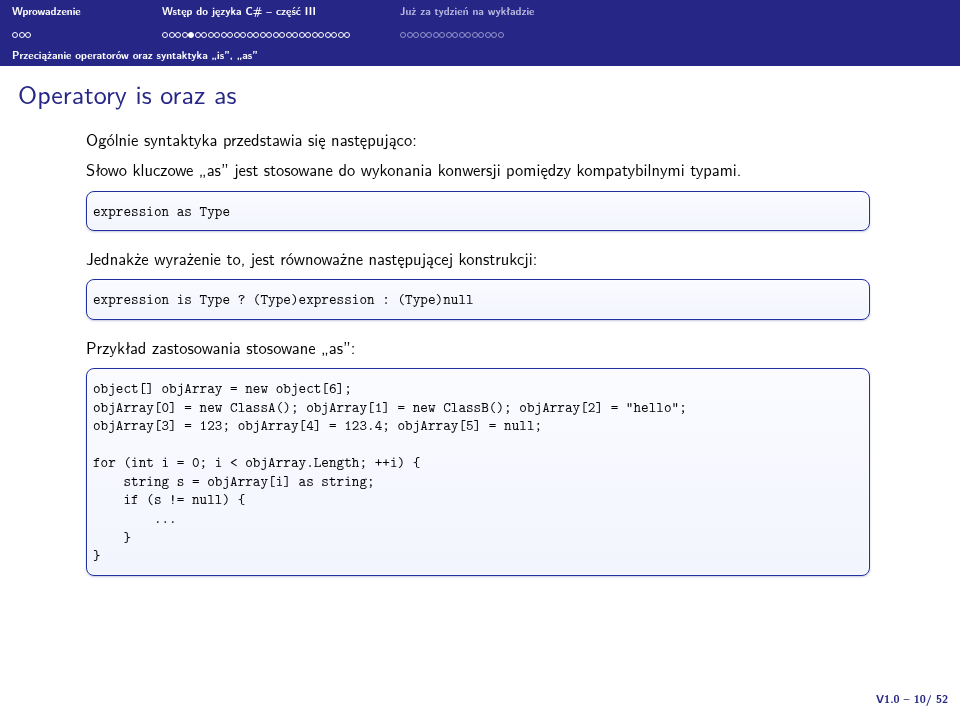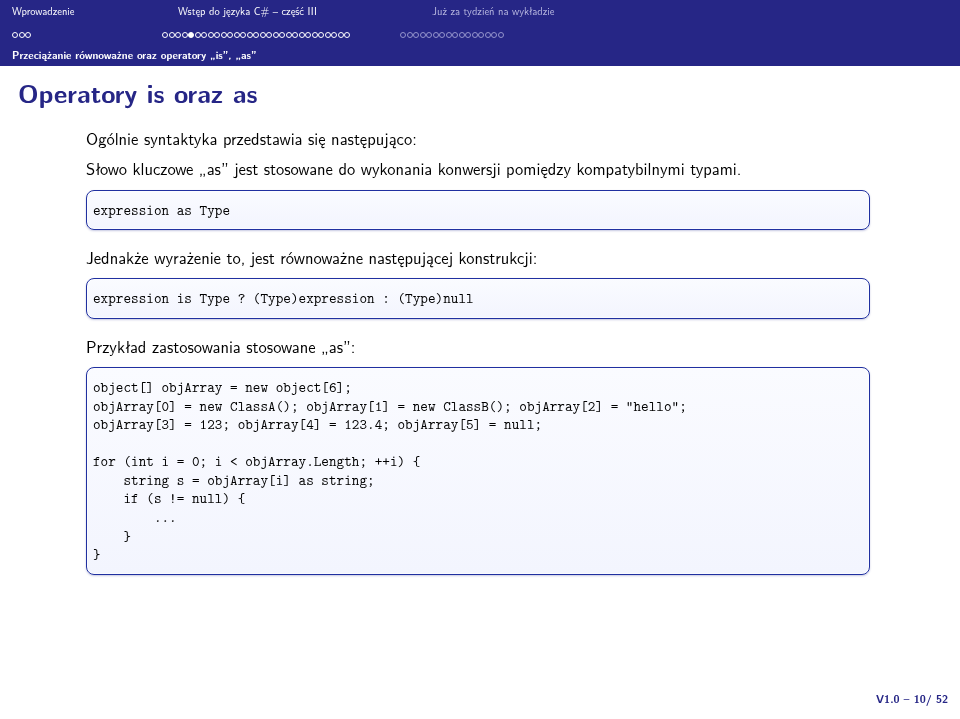--- a/index.html
+++ b/index.html
@@ -9,24 +9,24 @@
     font-family: "Latin Modern Sans", "Computer Modern Sans", "CMU Sans Serif", Arial, sans-serif;
     width: 960px;
     height: 719px;
     overflow: hidden;
     color: #000;
   }
   .headline {
     background: #262686;
     color: #fff;
     font-size: 10.5px;
-    font-weight: normal;
+    font-weight: bold;
     padding: 3px 12px 2px;
     display: flex;
-    gap: 16px;
+    gap: 0;
   }
   .headline .nav-item { text-align: left; }
   .headline .n1 { width: 150px; }
   .headline .n2 { width: 238px; }
   .headline .n3 { width: 320px; color: #b8b8e0; }
   .headline .n4 { color: #b8b8e0; }
   .progress {
     background: #262686;
     padding: 0 12px 2px;
     display: flex;
@@ -51,21 +51,20 @@
     background: #262686;
     color: #fff;
     font-size: 10.5px;
     font-weight: bold;
     padding: 2px 12px 4px;
   }
   .title {
     color: #262686;
     font-size: 26px;
     padding: 8px 18px 14px;
-    font-weight: bold;
   }
   .content {
     padding: 0 90px 0 86px;
     font-size: 16.5px;
     line-height: 1.35;
   }
   .para { color: #000; margin: 2px 0 8px; }
   .codebox {
     border: 1px solid #2030a0;
     border-radius: 8px;
@@ -96,21 +95,21 @@
   <div class="nav-item n2">Wstęp do języka C# – część III</div>
   <div class="nav-item n4">Już za tydzień na wykładzie</div>
 </div>
 
 <div class="progress">
   <div class="p1"><span class="dots"><span class="dot"></span><span class="dot"></span><span class="dot"></span></span></div>
   <div class="p2"><span class="dots"><span class="dot"></span><span class="dot"></span><span class="dot"></span><span class="dot"></span><span class="dot filled"></span><span class="dot"></span><span class="dot"></span><span class="dot"></span><span class="dot"></span><span class="dot"></span><span class="dot"></span><span class="dot"></span><span class="dot"></span><span class="dot"></span><span class="dot"></span><span class="dot"></span><span class="dot"></span><span class="dot"></span><span class="dot"></span><span class="dot"></span><span class="dot"></span><span class="dot"></span><span class="dot"></span><span class="dot"></span><span class="dot"></span><span class="dot"></span><span class="dot"></span><span class="dot"></span><span class="dot"></span></span></div>
   <div class="p3"><span class="dots"><span class="dot dim"></span><span class="dot dim"></span><span class="dot dim"></span><span class="dot dim"></span><span class="dot dim"></span><span class="dot dim"></span><span class="dot dim"></span><span class="dot dim"></span><span class="dot dim"></span><span class="dot dim"></span><span class="dot dim"></span><span class="dot dim"></span><span class="dot dim"></span><span class="dot dim"></span><span class="dot dim"></span><span class="dot dim"></span></span></div>
 </div>
 
-<div class="subhead">Przeciążanie równoważne oraz operatory „is”, „as”</div>
+<div class="subhead">Przeciążanie operatorów oraz syntaktyka „is”, „as”</div>
 
 <div class="title">Operatory is oraz as</div>
 
 <div class="content">
   <div class="para">Ogólnie syntaktyka przedstawia się następująco:</div>
   <div class="para">Słowo kluczowe „as” jest stosowane do wykonania konwersji pomiędzy kompatybilnymi typami.</div>
   <div class="codebox">expression as Type</div>
   <div class="para">Jednakże wyrażenie to, jest równoważne następującej konstrukcji:</div>
   <div class="codebox">expression is Type ? (Type)expression : (Type)null</div>
   <div class="para">Przykład zastosowania stosowane „as”:</div>

